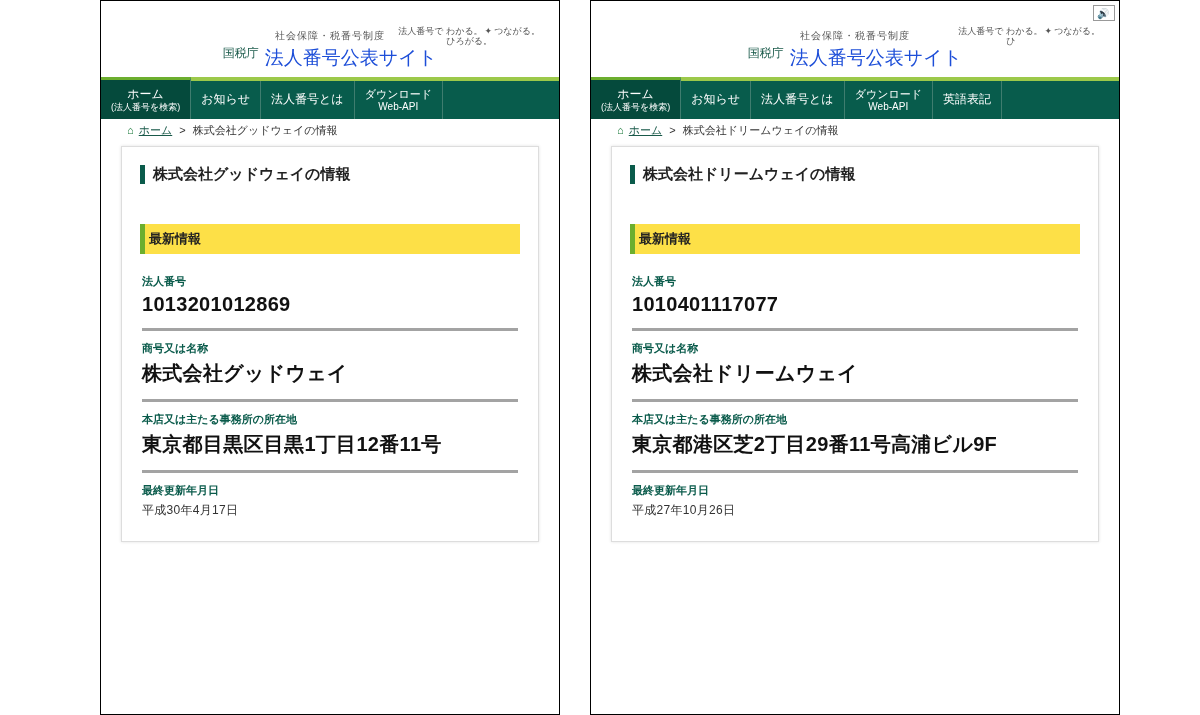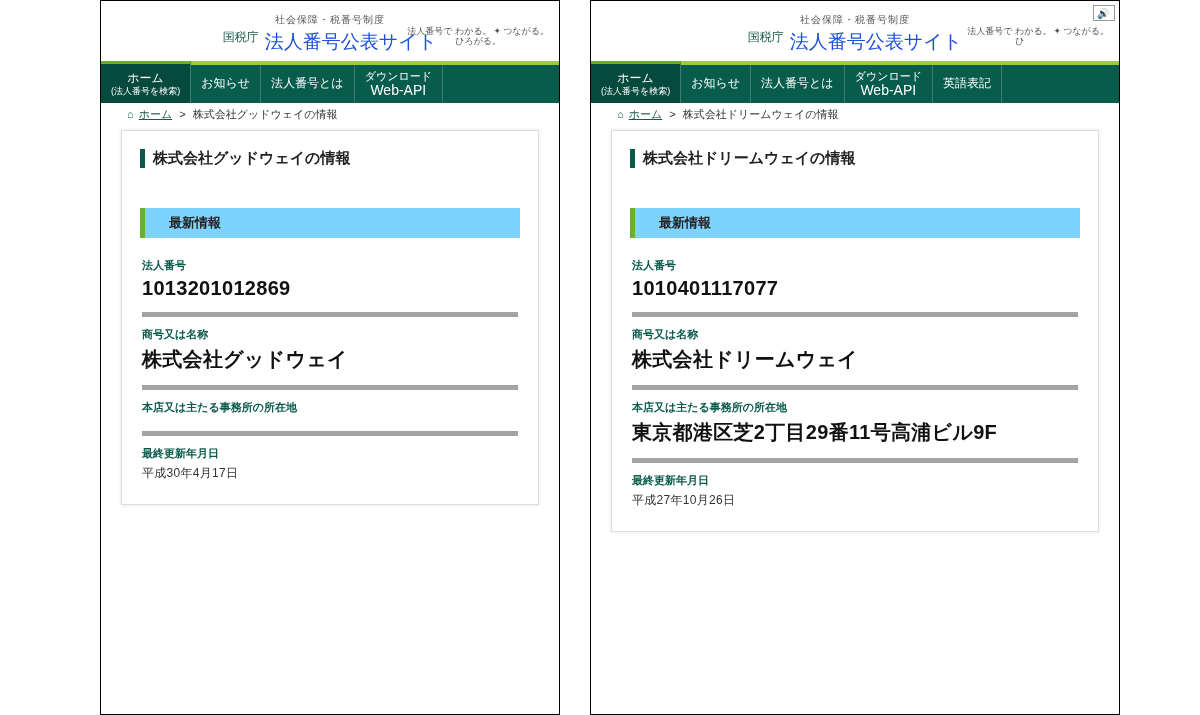--- a/index.html
+++ b/index.html
@@ -16,21 +16,21 @@
   .panel {
     width: 460px;
     border: 1px solid #000;
     background: #fff;
     position: relative;
     overflow: hidden;
   }
   .panel.p2 { width: 530px; }
 
   .header {
-    padding: 12px 14px 6px 14px;
+    padding: 28px 14px 6px 14px;
     text-align: center;
     position: relative;
   }
   .subtitle {
     font-size: 10px;
     color: #555;
     letter-spacing: 1px;
   }
   .logo-line {
     display: inline-flex;
@@ -42,21 +42,21 @@
     font-size: 12px;
     color: #1a5a4a;
   }
   .site-title {
     font-size: 19px;
     color: #1d4ed8;
     font-weight: 400;
   }
   .tagline {
     position: absolute;
-    right: 10px;
+    right: 19px;
     top: 26px;
     font-size: 9px;
     color: #555;
     line-height: 1.1;
     text-align: left;
   }
   .tagline .wakaru { color:#555; }
   .tagline .tsunagaru { color:#555; }
   .tagline-graphic {
     display: inline-block;
@@ -89,21 +89,21 @@
     align-items: center;
     justify-content: center;
     font-size: 12px;
     line-height:1.15;
     padding: 0 10px;
     cursor:pointer;
   }
   .nav-item.home { background:#054a3c; border-top:3px solid #6cae2e; margin-top:-4px; padding-top:2px;}
   .nav-item .sub { font-size:9px;}
   .nav-item.dl .main {font-size:11px;}
-  .nav-item.dl .sub {font-size:14px;}
+  .nav-item.dl .sub {font-size:10px;}
 
   .breadcrumb {
     font-size: 11px;
     padding: 4px 26px;
     color:#333;
   }
   .breadcrumb .home-icon {
     display:inline-block; color:#1a7a3a; margin-right:2px;
   }
   .breadcrumb a { color:#1a5a4a; text-decoration:underline;}
@@ -118,32 +118,32 @@
   }
   .card-title {
     border-left: 5px solid #0a5b4b;
     margin: 18px 18px 40px 18px;
     padding-left: 8px;
     font-size: 15px;
     font-weight: bold;
     color:#222;
   }
   .section-bar {
-    background:#7dd3fc;
+    background:#fde047;
     border-left: 5px solid #6cae2e;
     margin: 0 18px 10px 18px;
-    padding: 6px 24px;
+    padding: 6px 4px;
     font-size: 13px;
     font-weight:bold;
     color:#222;
   }
   .field {
     margin: 0 20px;
     padding: 10px 0 12px 0;
-    border-bottom: 5px solid #a3a3a3;
+    border-bottom: 3px solid #a3a3a3;
   }
   .field-label {
     font-size: 11px;
     color:#0a5b4b;
     font-weight:bold;
     margin-bottom:4px;
   }
   .field-value {
     font-size: 20px;
     font-weight:bold;
@@ -204,20 +204,21 @@
     <div class="field">
       <div class="field-label">法人番号</div>
       <div class="field-value">1013201012869</div>
     </div>
     <div class="field">
       <div class="field-label">商号又は名称</div>
       <div class="field-value">株式会社グッドウェイ</div>
     </div>
     <div class="field">
       <div class="field-label">本店又は主たる事務所の所在地</div>
+      <div class="field-value">東京都目黒区目黒1丁目12番11号</div>
     </div>
     <div class="field" style="border-bottom:none">
       <div class="field-label">最終更新年月日</div>
       <div class="field-value small">平成30年4月17日</div>
     </div>
   </div>
 </div>
 
 <div class="panel p2">
   <div class="sound-icon">🔊</div>

